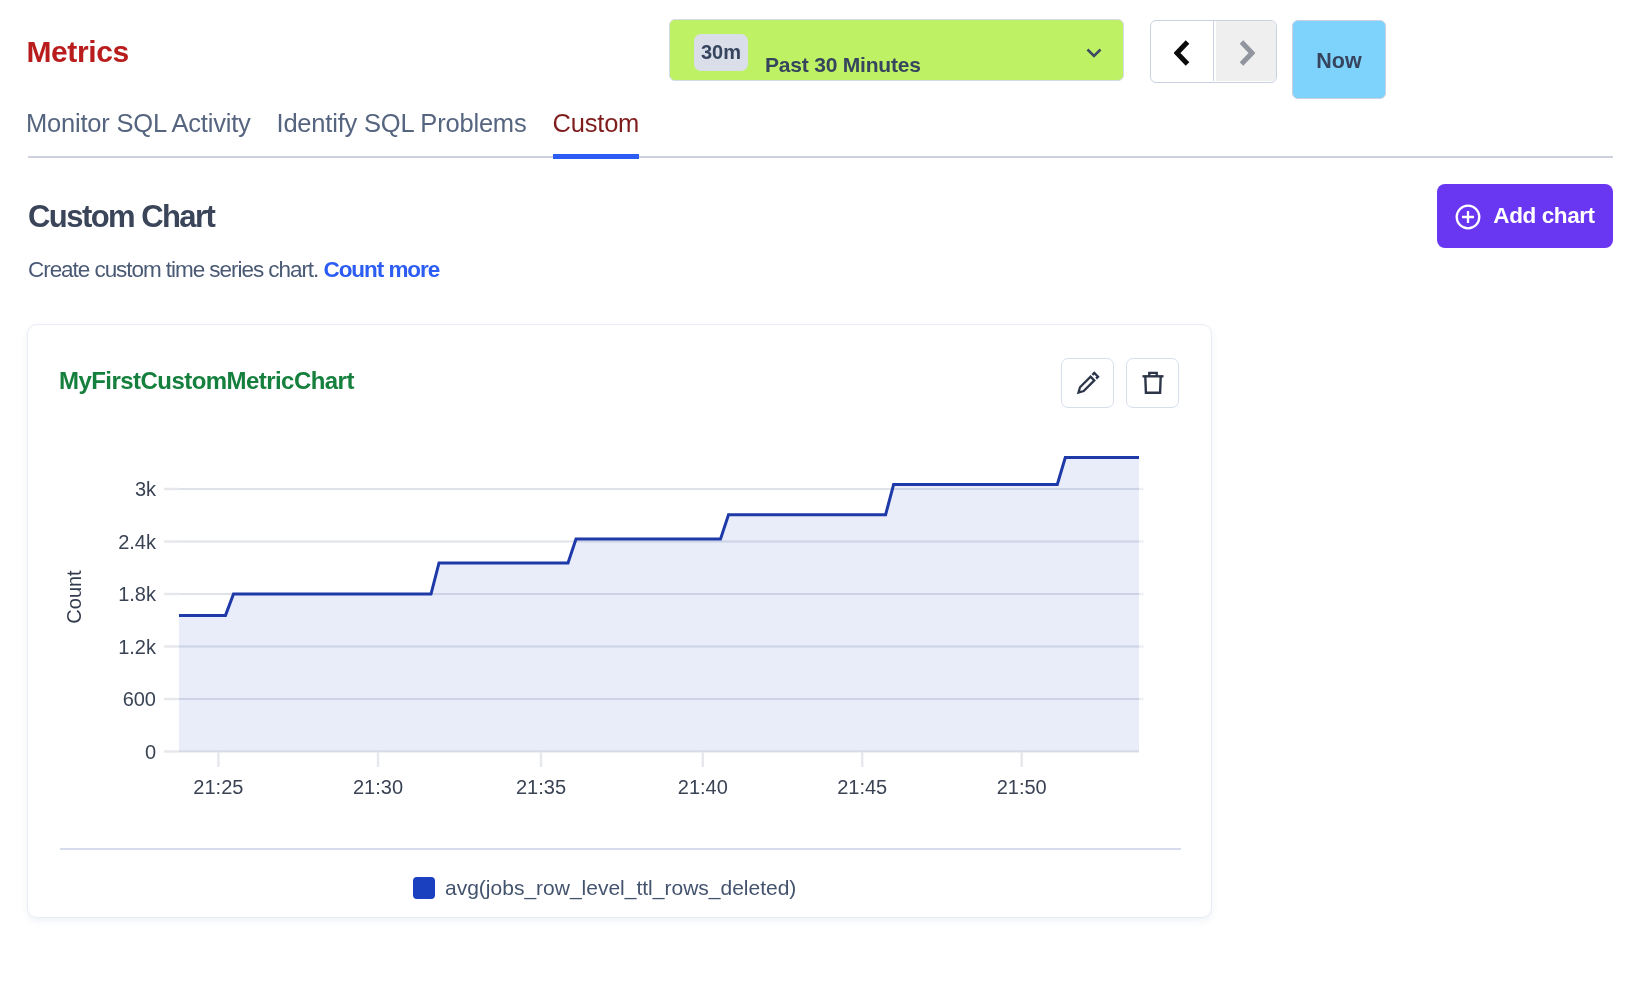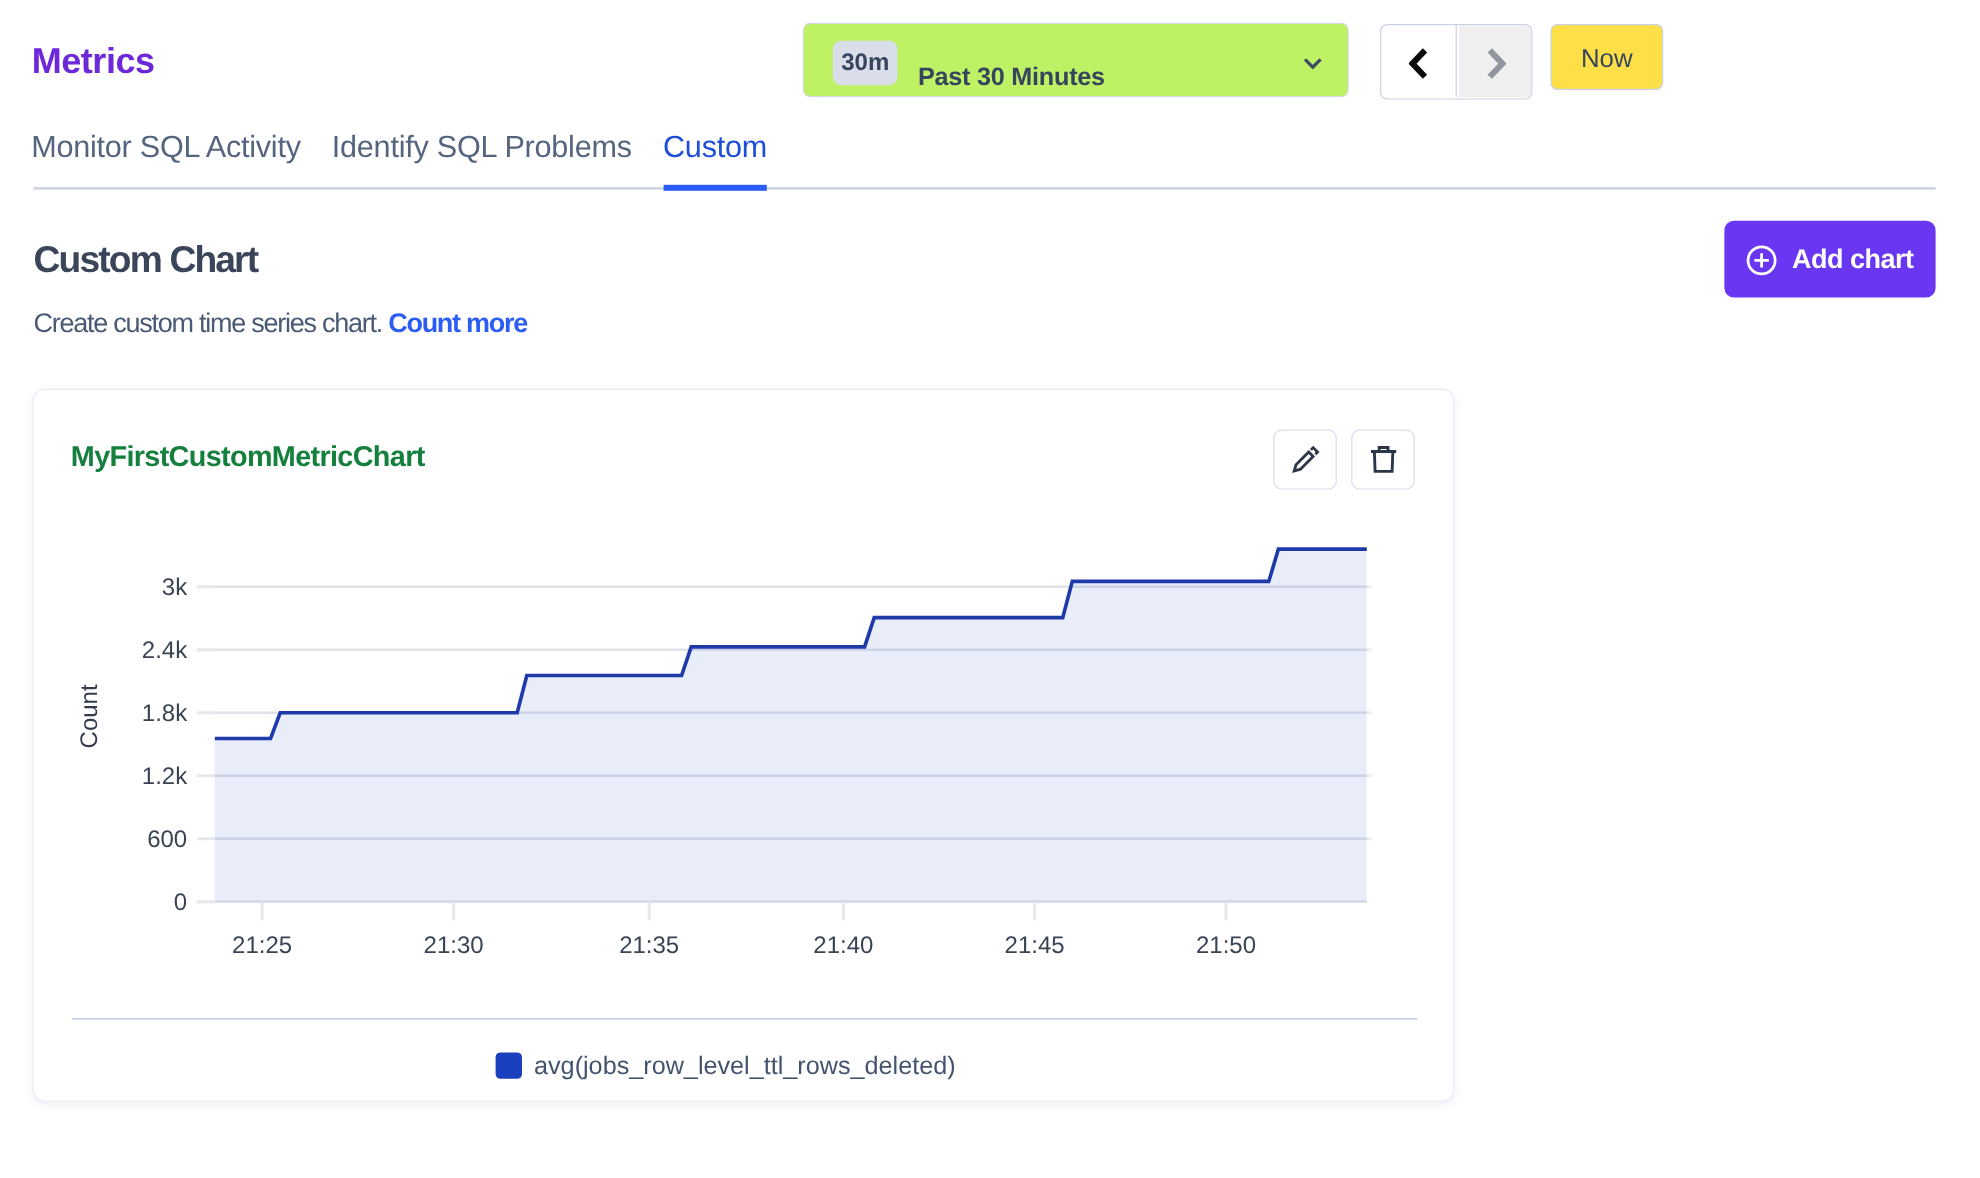--- a/index.html
+++ b/index.html
@@ -2,26 +2,26 @@
 <html><head>
 <meta charset="utf-8">
 <style>
   * { margin:0; padding:0; box-sizing:border-box; }
   html,body { width:1650px; height:982px; background:#fff; font-family:"Liberation Sans",sans-serif; position:relative; overflow:hidden; }
   .abs { position:absolute; }
 </style>
 </head>
 <body>
 
-<div class="abs" style="left:26.5px; top:35px; font-size:30px; font-weight:700; color:#6d28d9; letter-spacing:-0.4px;">Metrics</div>
+<div class="abs" style="left:26.5px; top:35px; font-size:30px; font-weight:700; color:#b91c1c; letter-spacing:-0.4px;">Metrics</div>
 
 <div class="abs" style="left:0px; top:109px; font-size:25.5px; color:#56657f; white-space:nowrap; letter-spacing:-0.2px;">
   <span style="position:absolute; left:26px;">Monitor SQL Activity</span>
   <span style="position:absolute; left:276.5px;">Identify SQL Problems</span>
-  <span style="position:absolute; left:552.5px; color:#1d4ed8;">Custom</span>
+  <span style="position:absolute; left:552.5px; color:#7f1d1d;">Custom</span>
 </div>
 <div class="abs" style="left:28px; width:1585px; top:156px; height:2px; background:#ccd1dd;"></div>
 <div class="abs" style="left:553px; width:86px; top:154px; height:4.5px; background:#2d5cf5;"></div>
 
 <div class="abs" style="left:669px; top:19px; width:455px; height:62px; border:1.5px solid #d5dbe7; border-radius:6px; background:#bef264;">
   <div class="abs" style="left:24px; top:14px; width:54px; height:37px; background:#d9dee9; border-radius:7px; text-align:center; line-height:37px; font-size:20px; font-weight:700; color:#36445e;">30m</div>
   <div class="abs" style="left:95px; top:12px; height:65px; line-height:65px; font-size:21px; font-weight:700; color:#36445e; letter-spacing:-0.2px;">Past 30 Minutes</div>
   <svg class="abs" style="left:416px; top:28px;" width="16" height="10" viewBox="0 0 16 10">
       <path d="M1.5 1.5 L8 8 L14.5 1.5" fill="none" stroke="#3e4a63" stroke-width="2.6"></path>
     </svg>
@@ -33,21 +33,21 @@
         <path d="M13.5 2 L3 13 L13.5 24" fill="none" stroke="#0b0b0c" stroke-width="5"></path>
       </svg>
   </div>
   <div class="abs" style="left:64.5px; top:0; width:62px; height:60px; background:#efeff0; display:flex; align-items:center; justify-content:center; padding-top:3px;">
     <svg width="16" height="26" viewBox="0 0 16 26">
         <path d="M2.5 2 L13 13 L2.5 24" fill="none" stroke="#91959e" stroke-width="5"></path>
       </svg>
   </div>
 </div>
 
-<div class="abs" style="left:1292px; top:20px; width:94px; height:55px; border:1.5px solid #c9d1e2; border-radius:6px; background:#fde047; display:flex; align-items:center; justify-content:center; font-size:21.5px; font-weight:400; color:#36445e; padding-top:4px;">Now</div>
+<div class="abs" style="left:1292px; top:20px; width:94px; height:79px; border:1.5px solid #c9d1e2; border-radius:6px; background:#7dd3fc; display:flex; align-items:center; justify-content:center; font-size:21.5px; font-weight:700; color:#36445e; padding-top:4px;">Now</div>
 
 <div class="abs" style="left:28px; top:199px; font-size:31px; font-weight:700; color:#3b4559; letter-spacing:-1.55px;">Custom Chart</div>
 <div class="abs" style="left:28px; top:257px; font-size:22.5px; color:#4a5a75; letter-spacing:-1.05px;">Create custom time series chart. <span style="color:#2b5cf3; font-weight:700;">Count more</span></div>
 
 <div class="abs" style="left:1437px; top:184px; width:176px; height:64px; background:#6936f2; border-radius:8px; display:flex; align-items:center; justify-content:center; gap:12px;">
   <svg width="26" height="26" viewBox="0 0 26 26" style="margin-top:1px;">
       <circle cx="13" cy="13" r="11.3" fill="none" stroke="#fff" stroke-width="2.3"></circle>
       <path d="M13 7 V19 M7 13 H19" stroke="#fff" stroke-width="2.3"></path>
     </svg>
   <span style="font-size:22.5px; font-weight:700; color:#fff; letter-spacing:-0.4px;">Add chart</span>

